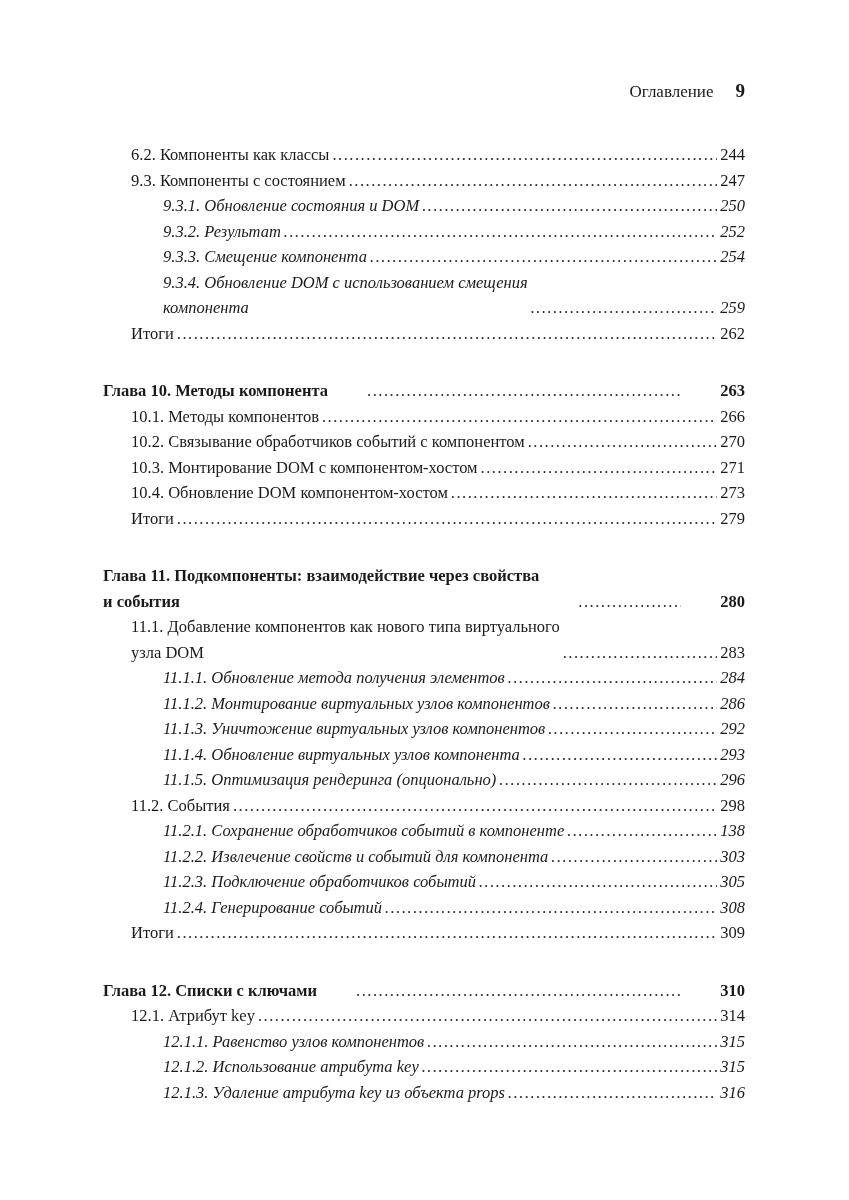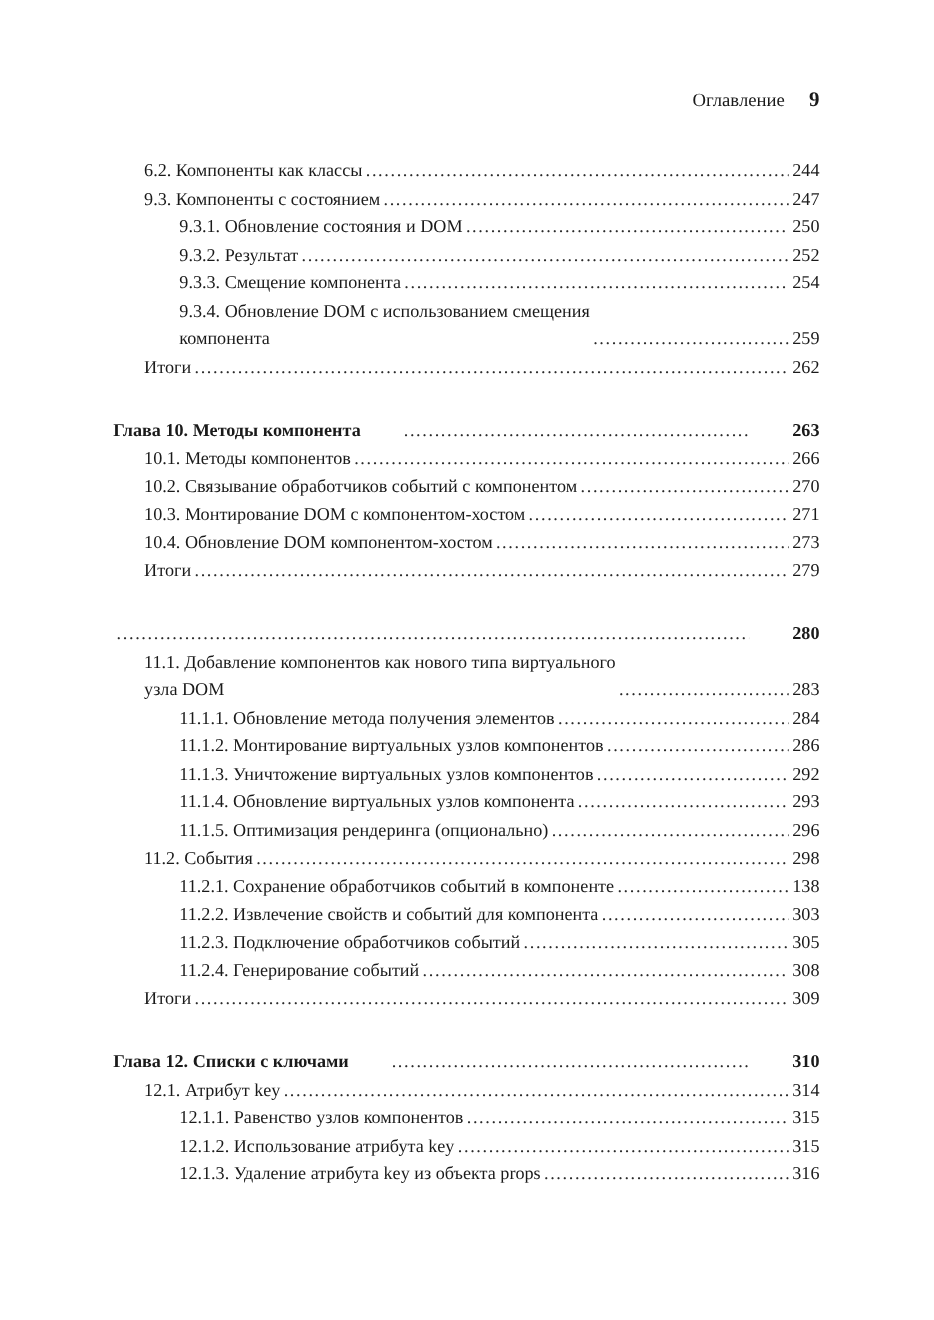--- a/index.html
+++ b/index.html
@@ -25,21 +25,21 @@
   .page-header .header-num   { font-size: 19px; font-weight: bold; }
 
   .toc-list { width: 100%; }
   .entry {
     display: flex;
     align-items: flex-end;
     font-size: 16.5px;
     line-height: 25.5px;
   }
   .entry.level-1 { padding-left: 28px; }
-  .entry.level-2 { padding-left: 60px; }
+  .entry.level-2 { padding-left: 60px; font-style: italic; }
   .entry.chapter { font-weight: bold; margin-top: 32px; gap: 36px; }
 
   .label {
     flex: 0 1 auto;
     white-space: pre-line;
   }
   .dots {
     flex: 1 1 12px;
     min-width: 12px;
     margin: 0 3px;
@@ -123,20 +123,22 @@
         <span class="label">10.4. Обновление DOM компонентом-хостом</span>
         <span class="dots"></span>
         <span class="page-num">273</span>
       </div>
       <div class="entry level-1">
         <span class="label">Итоги</span>
         <span class="dots"></span>
         <span class="page-num">279</span>
       </div>
       <div class="entry level-0 chapter">
+        <span class="label">Глава 11. Подкомпоненты: взаимодействие через свойства
+и события</span>
         <span class="dots"></span>
         <span class="page-num">280</span>
       </div>
       <div class="entry level-1">
         <span class="label">11.1. Добавление компонентов как нового типа виртуального
 узла DOM</span>
         <span class="dots"></span>
         <span class="page-num">283</span>
       </div>
       <div class="entry level-2">

